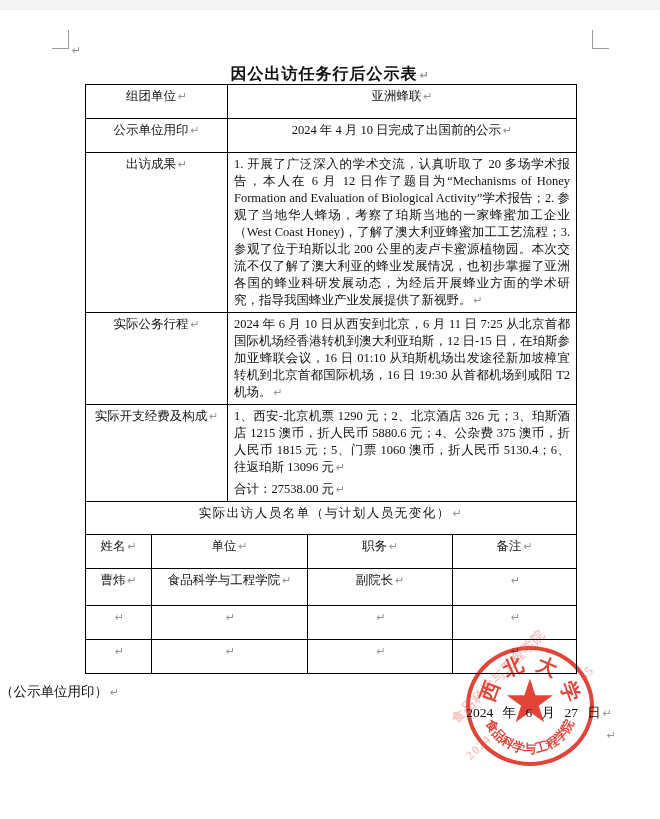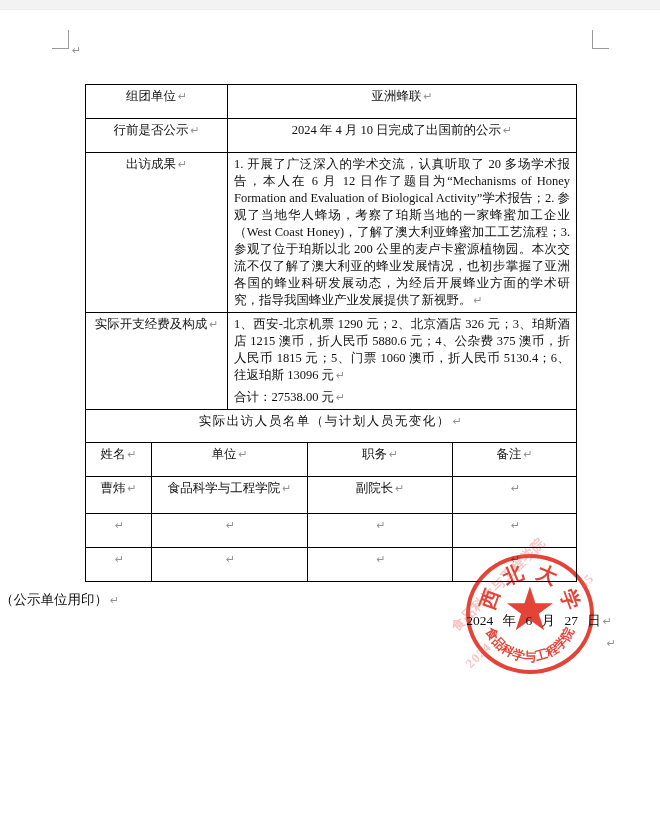--- a/index.html
+++ b/index.html
@@ -50,47 +50,52 @@
 </style>
 </head>
 <body>
 
 <div class="page">
   <div class="top-strip"></div>
   <div class="crop crop-tl"></div>
   <div class="crop crop-tr"></div>
   <span class="mark lone-mark">↵</span>
 
+  <div class="doc-title"><span>因公出访任务行后公示表</span><span class="mark">↵</span></div>
 
   <div class="content">
     <table class="form">
       <colgroup>
           <col style="width:66px">
           <col style="width:76px">
           <col style="width:80px">
           <col style="width:145px">
           <col style="width:124px">
         </colgroup>
 
       <tbody>
           <tr class="h27">
         <td class="lbl" colspan="2"><span>组团单位</span><span class="mark">↵</span></td>
         <td class="val-center" colspan="3"><span>亚洲蜂联</span><span class="mark">↵</span></td>
       </tr>
 
       <tr class="h27">
-        <td class="lbl" colspan="2"><span>行前是否公示</span><span class="mark">↵</span></td>
+        <td class="lbl" colspan="2"><span>公示单位用印</span><span class="mark">↵</span></td>
         <td class="val-center" colspan="3"><span>2024 年 4 月 10 日完成了出国前的公示</span><span class="mark">↵</span></td>
       </tr>
 
       <tr class="h132">
         <td class="lbl" colspan="2"><span>出访成果</span><span class="mark">↵</span></td>
         <td class="val-just" colspan="3"><span>1. 开展了广泛深入的学术交流，认真听取了 20 多场学术报告，本人在 6 月 12 日作了题目为“Mechanisms of Honey Formation and Evaluation of Biological Activity”学术报告；2. 参观了当地华人蜂场，考察了珀斯当地的一家蜂蜜加工企业（West Coast Honey)，了解了澳大利亚蜂蜜加工工艺流程；3. 参观了位于珀斯以北 200 公里的麦卢卡蜜源植物园。本次交流不仅了解了澳大利亚的蜂业发展情况，也初步掌握了亚洲各国的蜂业科研发展动态，为经后开展蜂业方面的学术研究，指导我国蜂业产业发展提供了新视野。</span><span class="mark">↵</span></td>
       </tr>
 
+      <tr class="h80">
+        <td class="lbl" colspan="2"><span>实际公务行程</span><span class="mark">↵</span></td>
+        <td class="val-just" colspan="3"><span>2024 年 6 月 10 日从西安到北京，6 月 11 日 7:25 从北京首都国际机场经香港转机到澳大利亚珀斯，12 日-15 日，在珀斯参加亚蜂联会议，16 日 01:10 从珀斯机场出发途径新加坡樟宜转机到北京首都国际机场，16 日 19:30 从首都机场到咸阳 T2 机场。</span><span class="mark">↵</span></td>
+      </tr>
 
       <tr class="h95">
         <td class="lbl" colspan="2"><span>实际开支经费及构成</span><span class="mark">↵</span></td>
         <td class="val-just" colspan="3">
           <div><span>1、西安-北京机票 1290 元；2、北京酒店 326 元；3、珀斯酒店 1215 澳币，折人民币 5880.6 元；4、公杂费 375 澳币，折人民币 1815 元；5、门票 1060 澳币，折人民币 5130.4；6、往返珀斯 13096 元</span><span class="mark">↵</span></div>
           <div class="exp2"><span>合计：27538.00 元</span><span class="mark">↵</span></div>
         </td>
       </tr>
 
       <tr class="h32">

